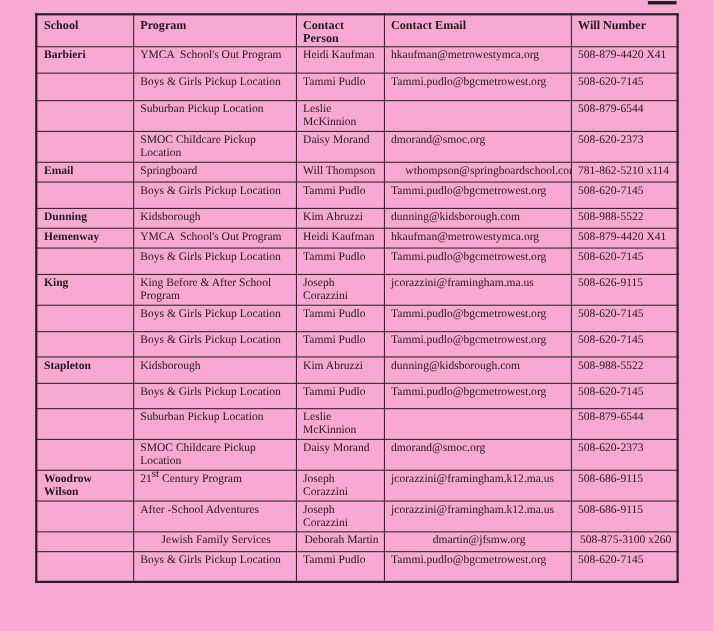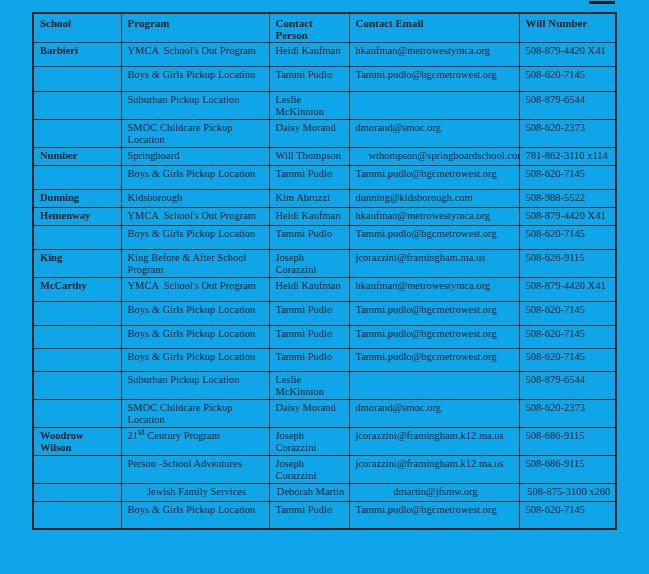--- a/index.html
+++ b/index.html
@@ -4,21 +4,21 @@
 <style>
   html, body {
     margin: 0;
     padding: 0;
     background: #ffffff;
   }
   .page {
     position: relative;
     width: 649px;
     height: 574px;
-    background: #0ea5e9;
+    background: #f9a8d4;
     overflow: hidden;
     font-family: "Liberation Serif", serif;
     color: #1b1b1b;
   }
   .scan-mark {
     position: absolute;
     left: 589px;
     top: 1px;
     width: 26px;
     height: 3px;
@@ -101,25 +101,25 @@
         </tr>
         <tr style="height: 25px;">
           <td class="cell-school"></td>
           <td class="cell-program">SMOC Childcare Pickup
 Location</td>
           <td class="cell-contact-person">Daisy Morand</td>
           <td class="cell-contact-email"><span class="email-link">dmorand@smoc.org</span></td>
           <td class="cell-phone">508-620-2373</td>
         </tr>
         <tr style="height: 18px;">
-          <td class="cell-school">Number</td>
+          <td class="cell-school">Email</td>
           <td class="cell-program">Springboard</td>
           <td class="cell-contact-person">Will Thompson</td>
           <td class="cell-contact-email"><span class="email-plain">wthompson@springboardschool.com</span></td>
-          <td class="cell-phone">781-862-3110 x114</td>
+          <td class="cell-phone">781-862-5210 x114</td>
         </tr>
         <tr style="height: 24px;">
           <td class="cell-school"></td>
           <td class="cell-program">Boys &amp; Girls Pickup Location</td>
           <td class="cell-contact-person">Tammi Pudlo</td>
           <td class="cell-contact-email"><span class="email-link">Tammi.pudlo@bgcmetrowest.org</span></td>
           <td class="cell-phone">508-620-7145</td>
         </tr>
         <tr style="height: 18px;">
           <td class="cell-school">Dunning</td>
@@ -145,39 +145,39 @@
         <tr style="height: 25px;">
           <td class="cell-school">King</td>
           <td class="cell-program">King Before &amp; After School
 Program</td>
           <td class="cell-contact-person">Joseph
 Corazzini</td>
           <td class="cell-contact-email"><span class="email-link">jcorazzini@framingham.ma.us</span></td>
           <td class="cell-phone">508-626-9115</td>
         </tr>
         <tr style="height: 24px;">
-          <td class="cell-school">McCarthy</td>
-          <td class="cell-program">YMCA  School's Out Program</td>
-          <td class="cell-contact-person">Heidi Kaufman</td>
-          <td class="cell-contact-email"><span class="email-link">hkaufman@metrowestymca.org</span></td>
-          <td class="cell-phone">508-879-4420 X41</td>
-        </tr>
-        <tr style="height: 24px;">
           <td class="cell-school"></td>
           <td class="cell-program">Boys &amp; Girls Pickup Location</td>
           <td class="cell-contact-person">Tammi Pudlo</td>
           <td class="cell-contact-email"><span class="email-link">Tammi.pudlo@bgcmetrowest.org</span></td>
           <td class="cell-phone">508-620-7145</td>
         </tr>
         <tr style="height: 23px;">
           <td class="cell-school"></td>
           <td class="cell-program">Boys &amp; Girls Pickup Location</td>
           <td class="cell-contact-person">Tammi Pudlo</td>
           <td class="cell-contact-email"><span class="email-link">Tammi.pudlo@bgcmetrowest.org</span></td>
           <td class="cell-phone">508-620-7145</td>
+        </tr>
+        <tr style="height: 24px;">
+          <td class="cell-school">Stapleton</td>
+          <td class="cell-program">Kidsborough</td>
+          <td class="cell-contact-person">Kim Abruzzi</td>
+          <td class="cell-contact-email"><span class="email-link">dunning@kidsborough.com</span></td>
+          <td class="cell-phone">508-988-5522</td>
         </tr>
         <tr style="height: 23px;">
           <td class="cell-school"></td>
           <td class="cell-program">Boys &amp; Girls Pickup Location</td>
           <td class="cell-contact-person">Tammi Pudlo</td>
           <td class="cell-contact-email"><span class="email-link">Tammi.pudlo@bgcmetrowest.org</span></td>
           <td class="cell-phone">508-620-7145</td>
         </tr>
         <tr style="height: 25px;">
           <td class="cell-school"></td>
@@ -199,21 +199,21 @@
           <td class="cell-school">Woodrow
 Wilson</td>
           <td class="cell-program">21<sup>st</sup> Century Program</td>
           <td class="cell-contact-person">Joseph
 Corazzini</td>
           <td class="cell-contact-email"><span class="email-link">jcorazzini@framingham.k12.ma.us</span></td>
           <td class="cell-phone">508-686-9115</td>
         </tr>
         <tr style="height: 25px;">
           <td class="cell-school"></td>
-          <td class="cell-program">Person -School Adventures</td>
+          <td class="cell-program">After -School Adventures</td>
           <td class="cell-contact-person">Joseph
 Corazzini</td>
           <td class="cell-contact-email"><span class="email-link">jcorazzini@framingham.k12.ma.us</span></td>
           <td class="cell-phone">508-686-9115</td>
         </tr>
         <tr style="height: 18px; text-align: center;">
           <td class="cell-school"></td>
           <td class="cell-program">Jewish Family Services</td>
           <td class="cell-contact-person">Deborah Martin</td>
           <td class="cell-contact-email"><span class="email-link">dmartin@jfsmw.org</span></td>

